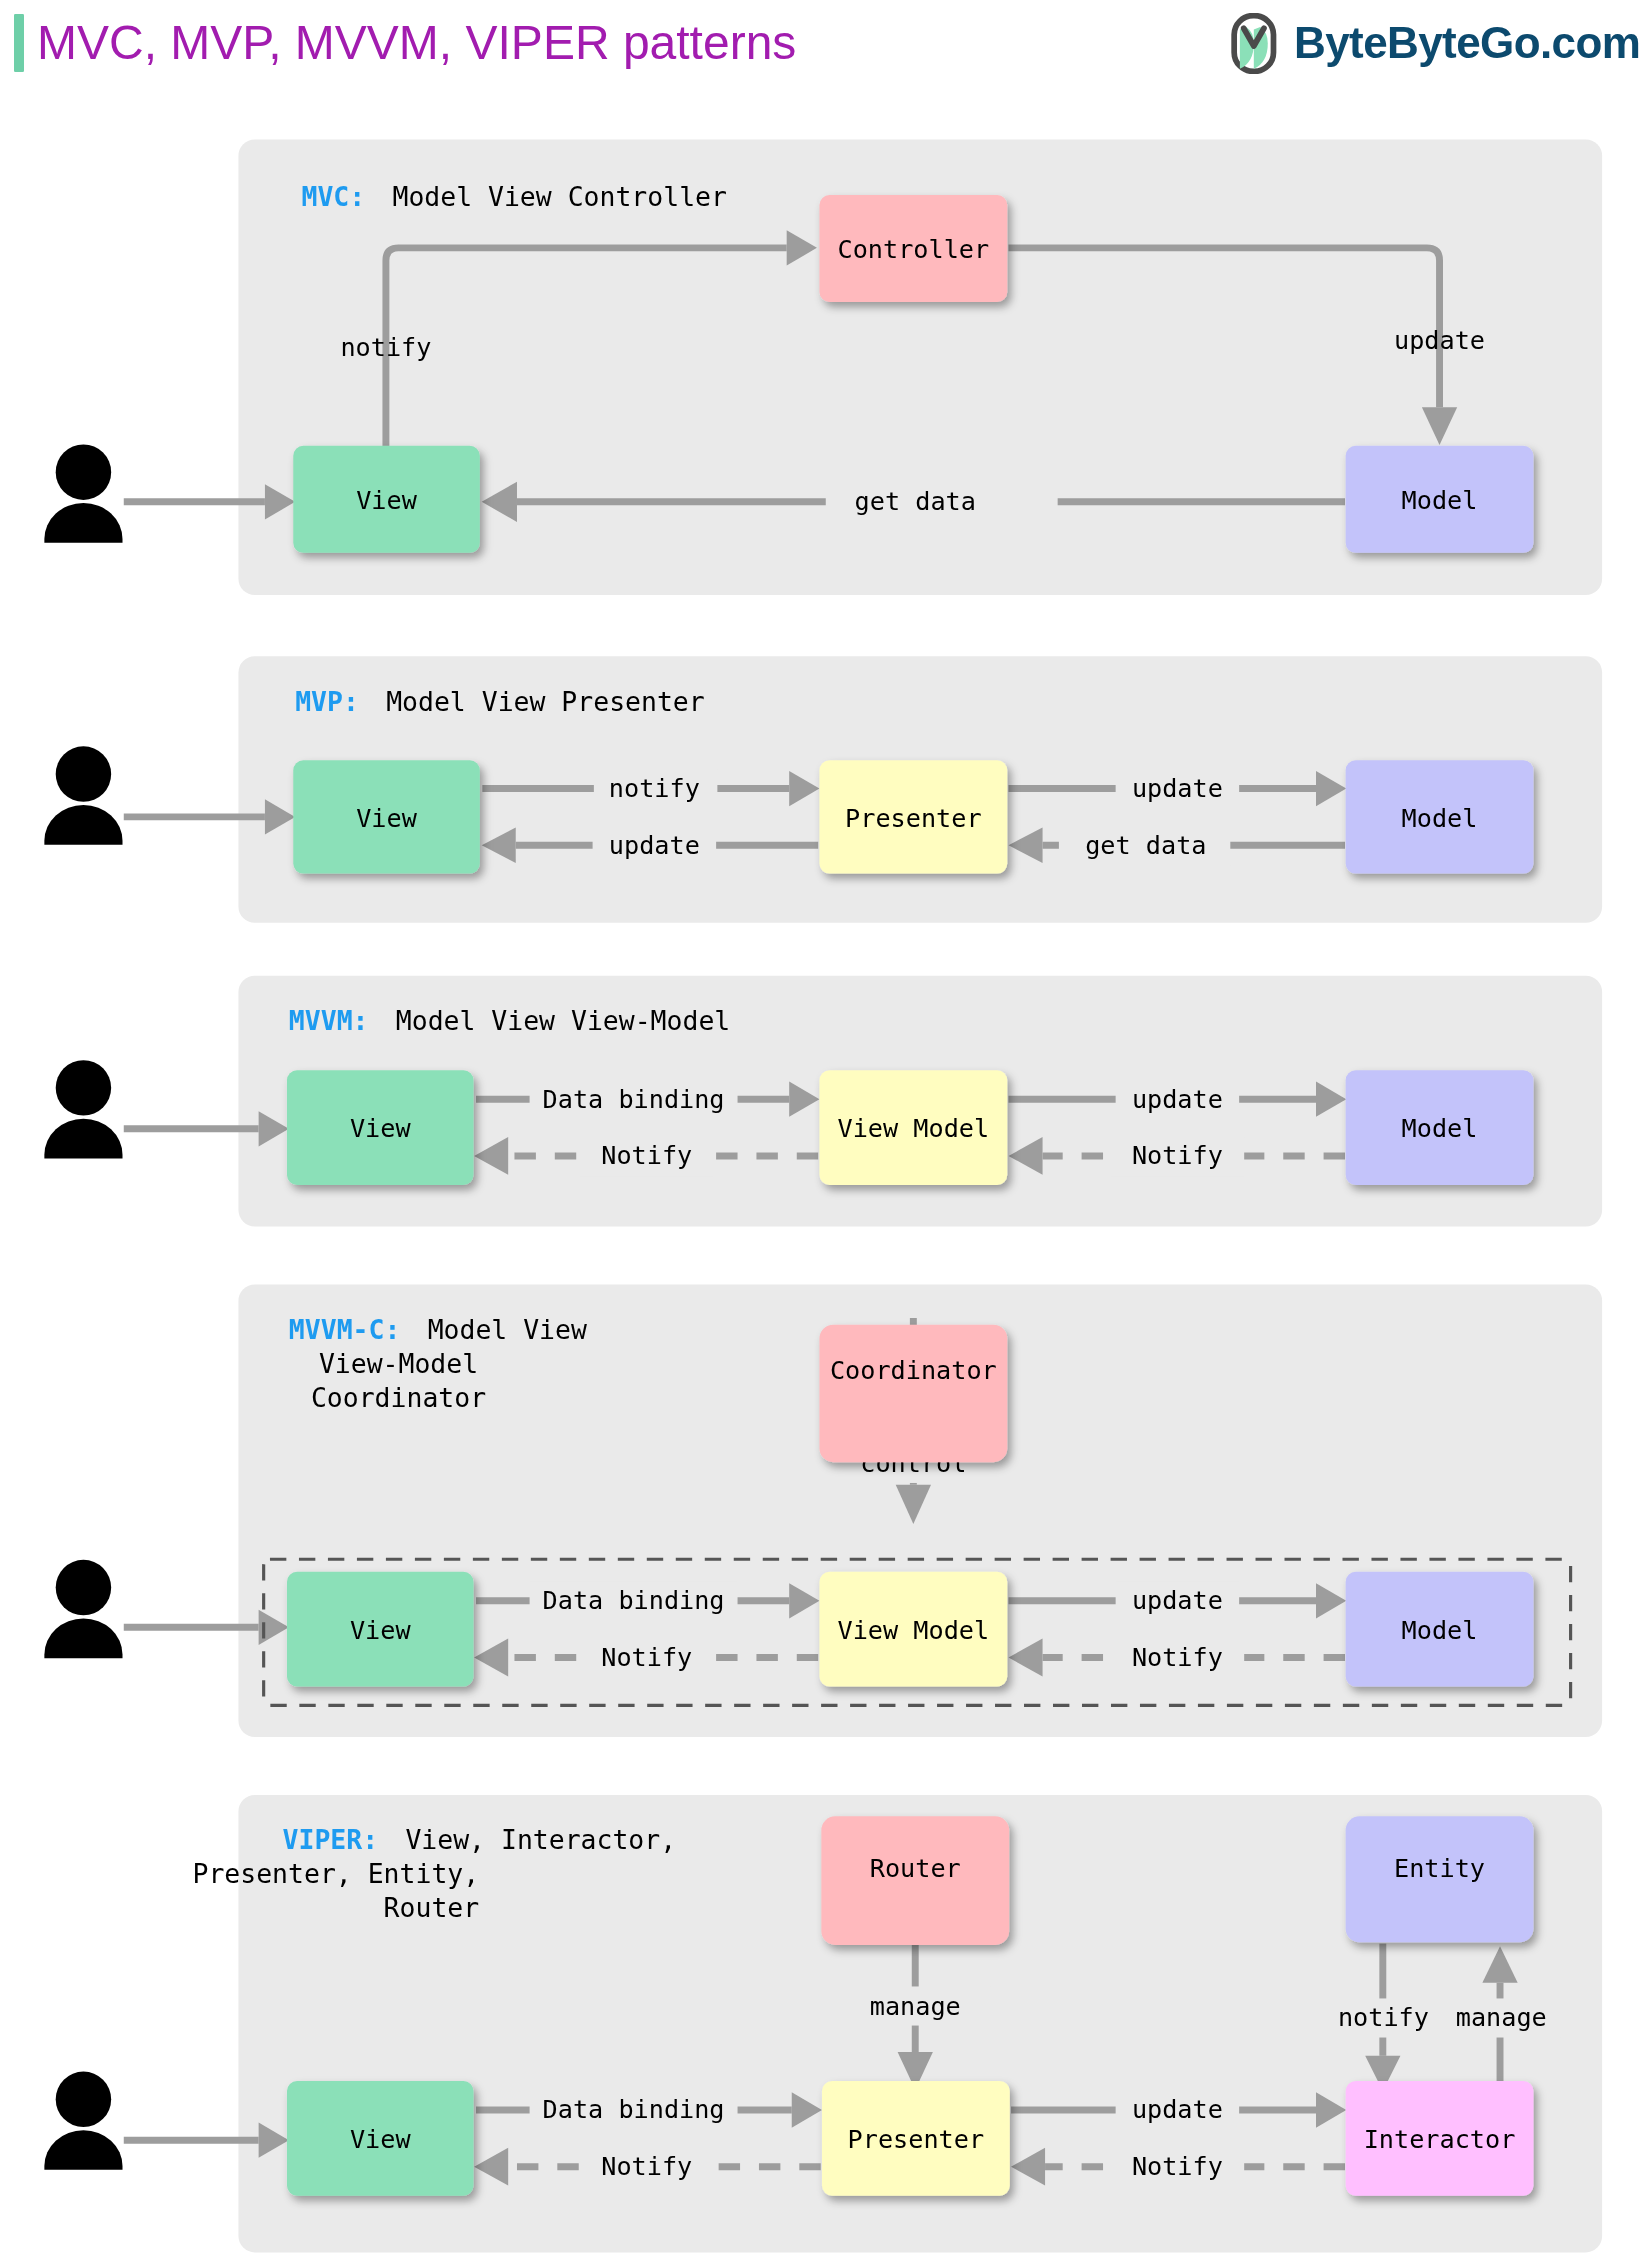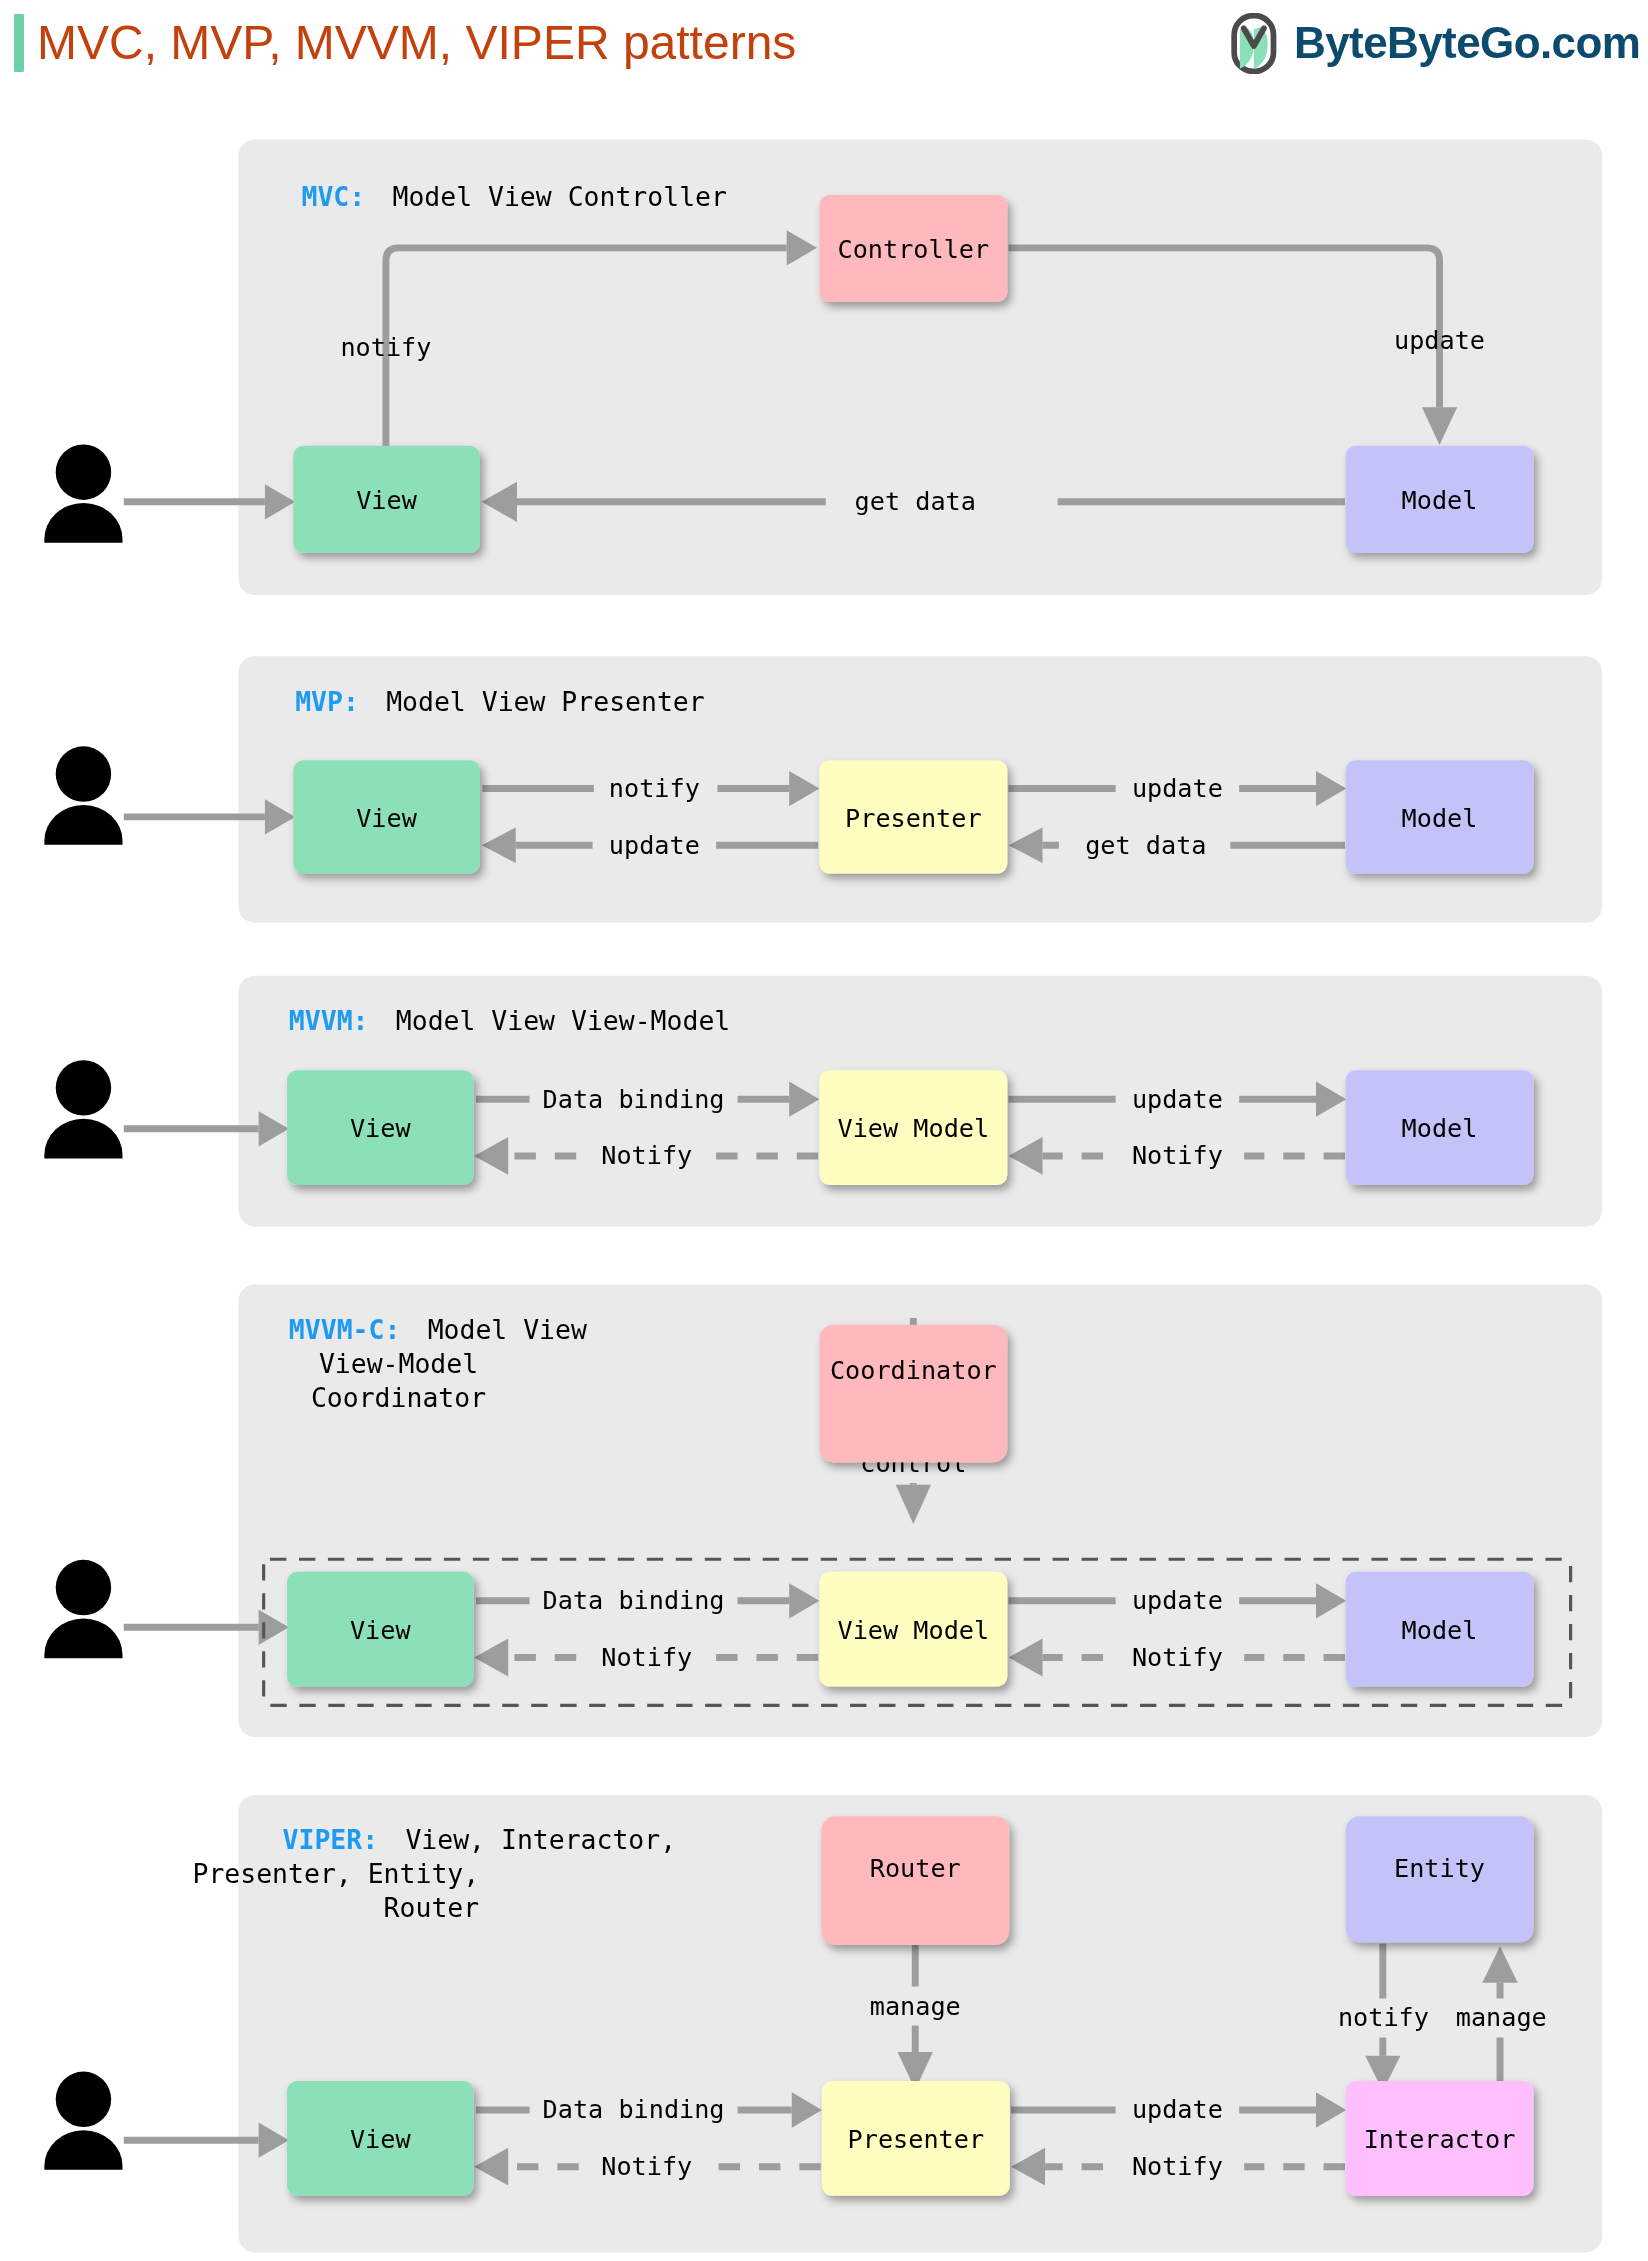--- a/index.html
+++ b/index.html
@@ -5,21 +5,21 @@
   html,body{margin:0;padding:0;background:#ffffff;}
   body{width:1649px;height:2261px;position:relative;overflow:hidden;
        font-family:"DejaVu Sans Mono","Liberation Mono",monospace;}
 
   
   #header{position:absolute;left:0;top:0;width:1649px;height:95px;}
   #title-accent{position:absolute;left:14px;top:14px;width:10px;height:58px;
                 background:#6ECFA8;border-radius:1.3px;}
   #page-title{position:absolute;left:37px;top:11.3px;height:63px;line-height:63px;
               font-family:"Liberation Sans","DejaVu Sans",sans-serif;
-              font-size:48px;color:#c2410c;white-space:nowrap;font-weight:400;}
+              font-size:48px;color:#a21caf;white-space:nowrap;font-weight:400;}
   #brand{position:absolute;right:8.8px;top:10px;height:66px;display:flex;
          align-items:center;gap:11.3px;}
   #brand-logo{width:52px;height:61px;flex:0 0 auto;}
   #brand-text{font-family:"Liberation Sans","DejaVu Sans",sans-serif;
               font-size:44px;font-weight:bold;color:#0c4a6e;letter-spacing:-0.6px;
               white-space:nowrap;}
 
   
   #canvas{position:absolute;left:0;top:4px;width:1318px;height:2261px;}
   svg{display:block;}

